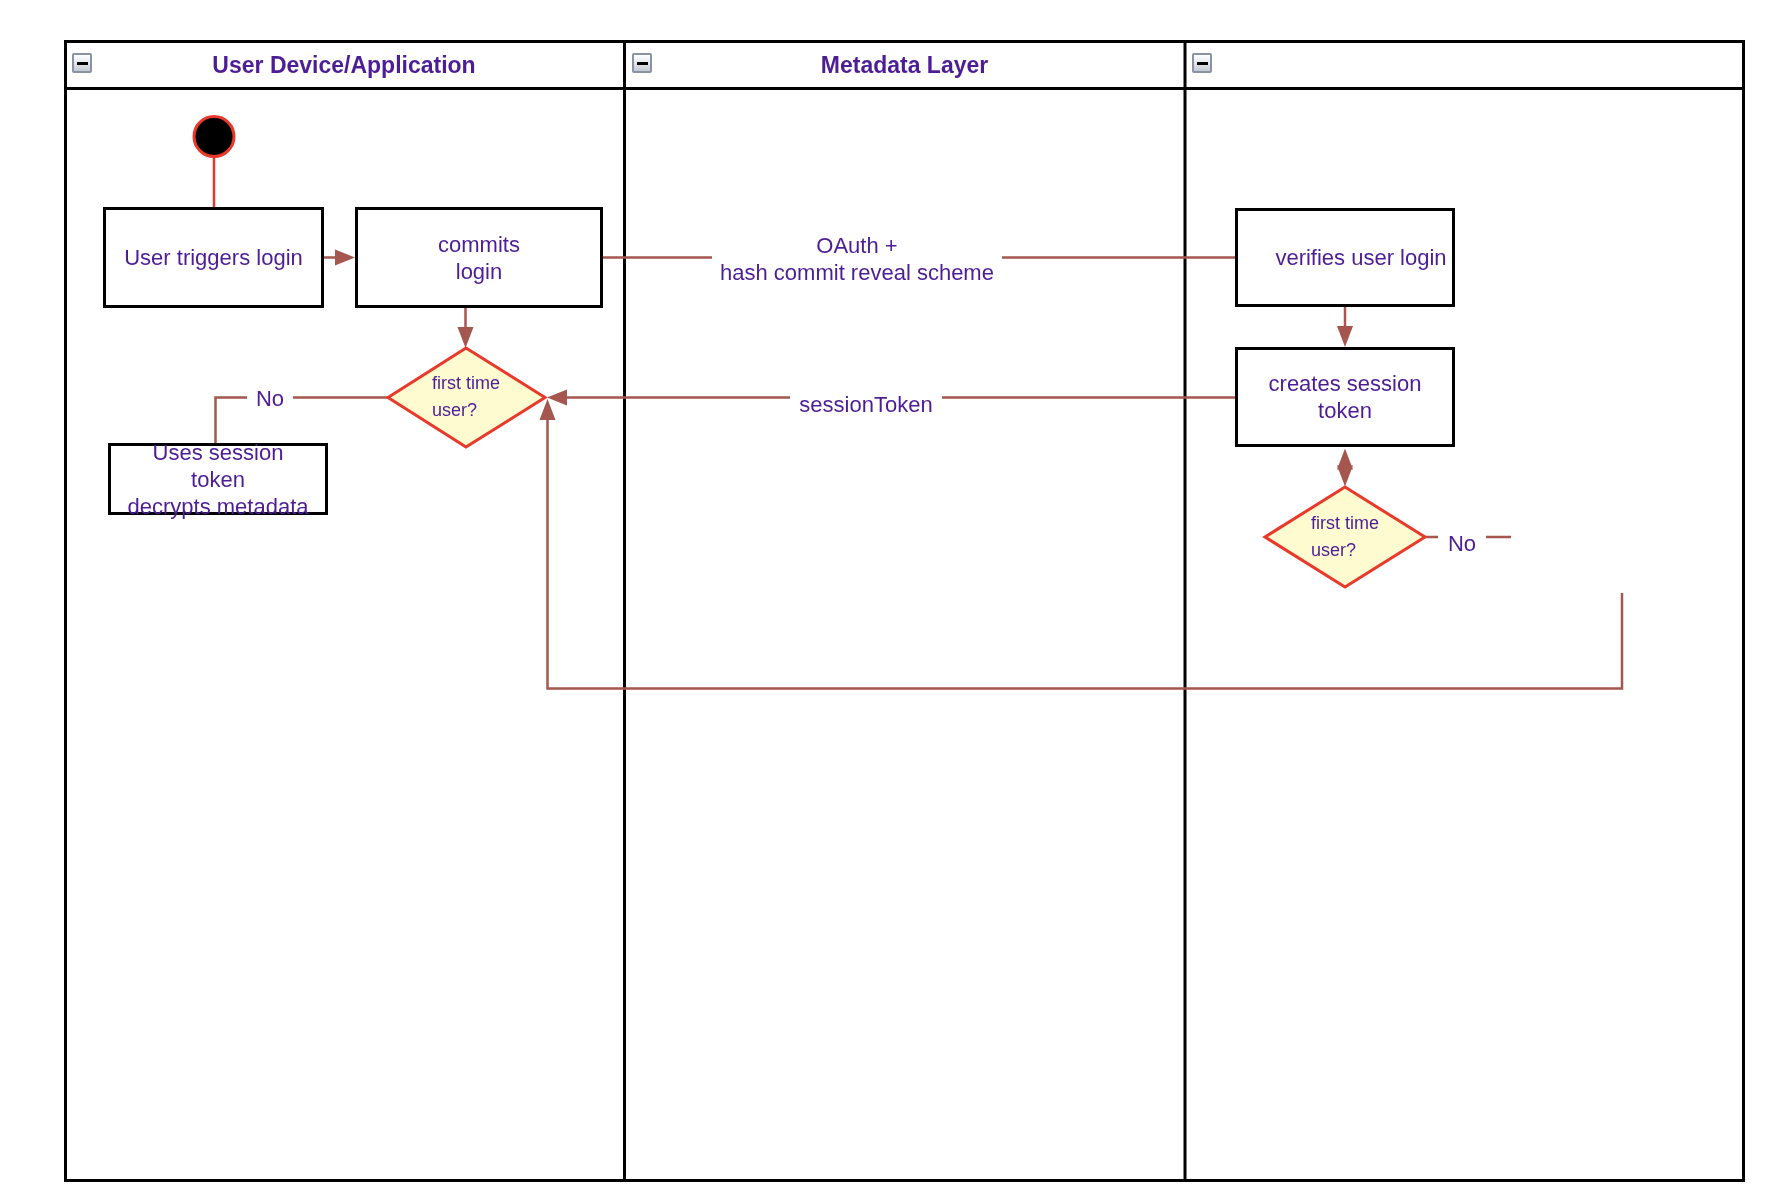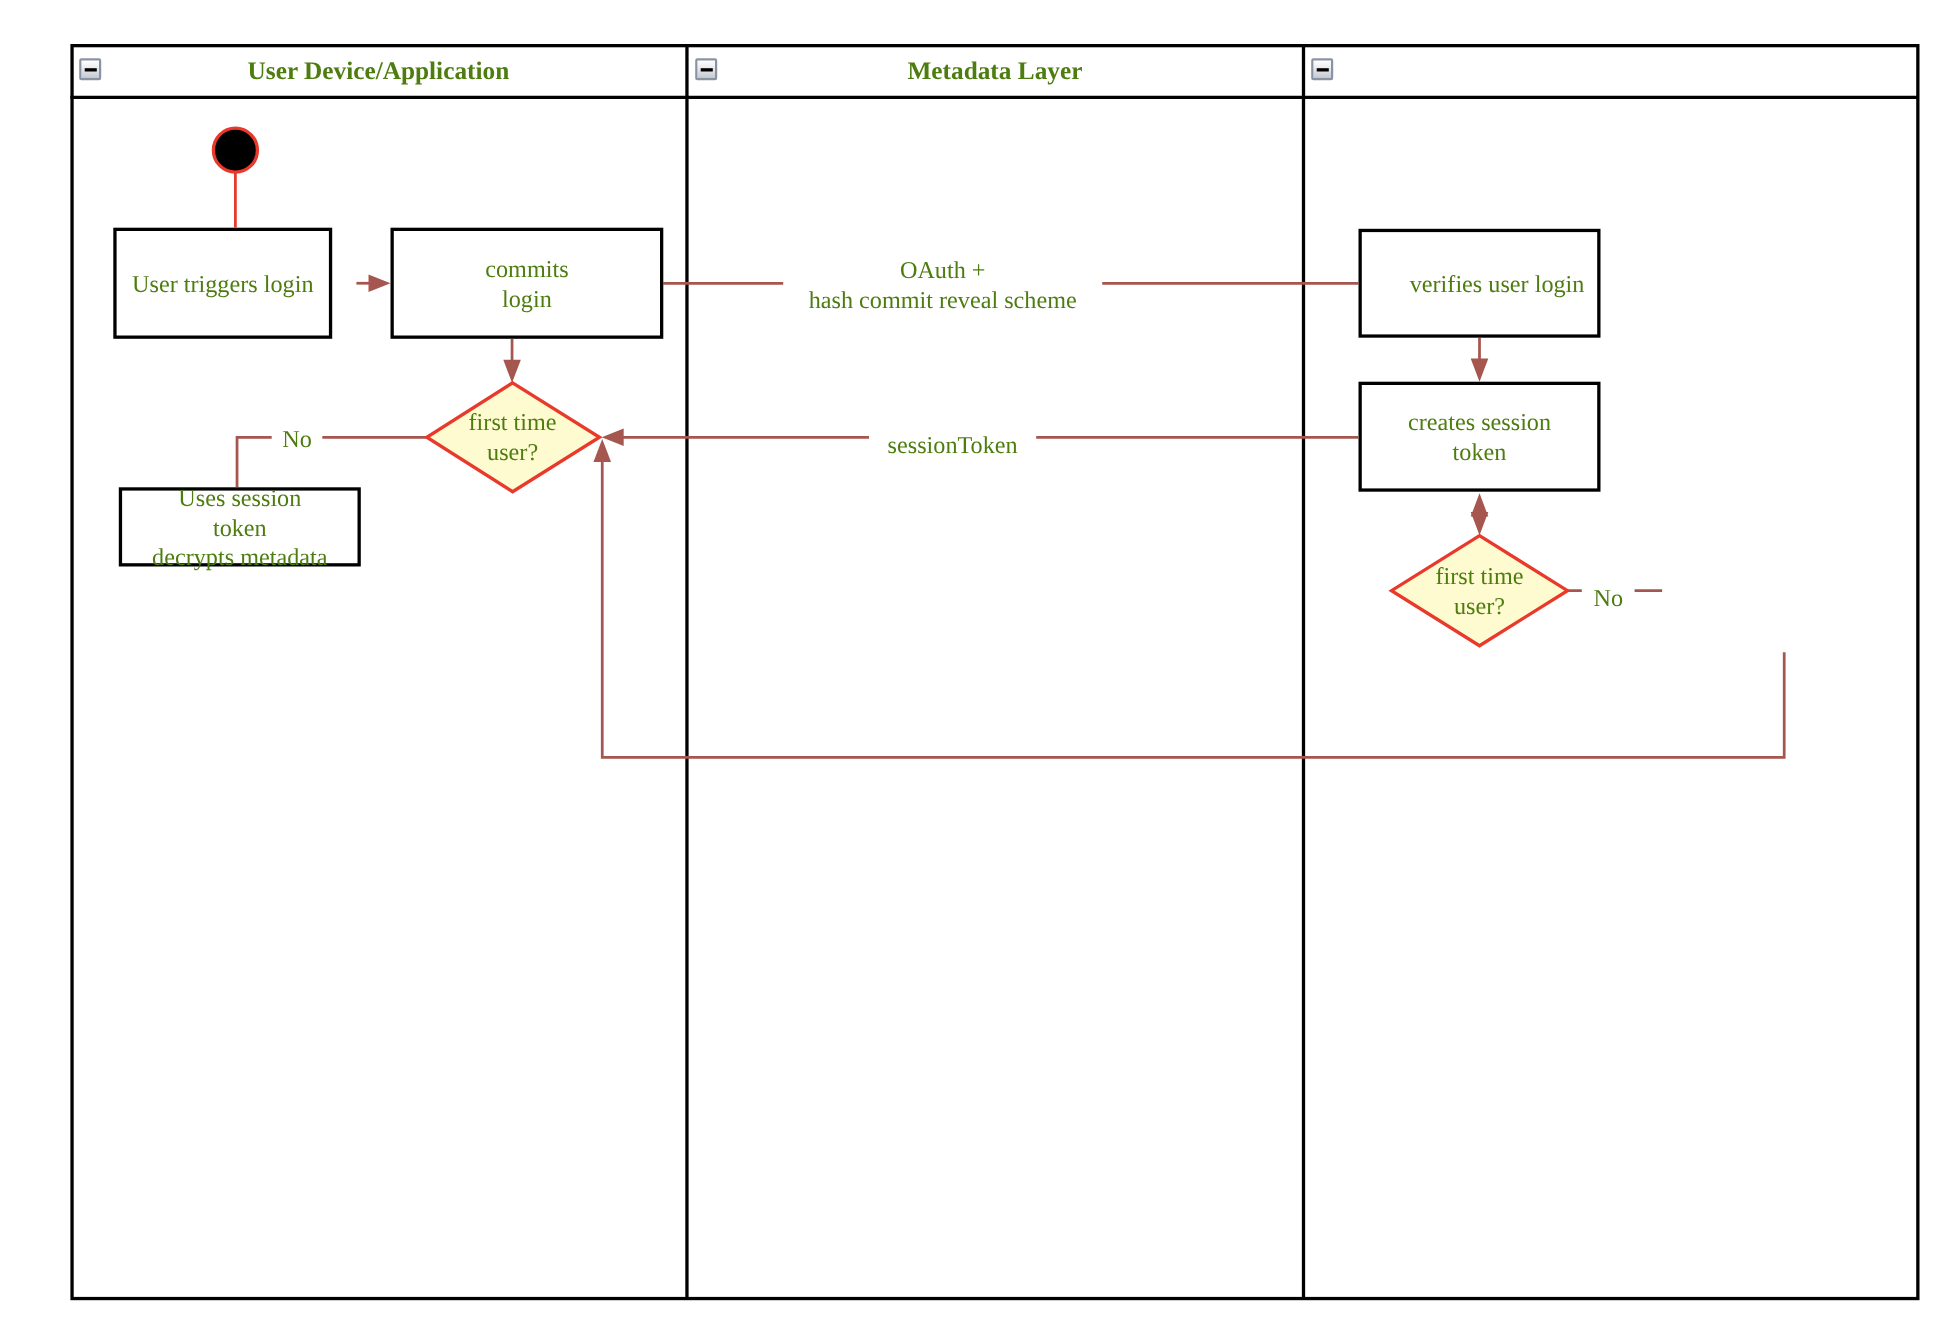--- a/index.html
+++ b/index.html
@@ -1,40 +1,40 @@
 <!DOCTYPE html>
 <html><head>
 <meta charset="utf-8">
 <style>
   html,body{margin:0;padding:0;background:#ffffff;}
   .stage{
     position:relative;width:1780px;height:1202px;background:#ffffff;overflow:hidden;
-    font-family:Liberation Serif, serif;color:#4d7c0f;
+    font-family:Liberation Sans, sans-serif;color:#4c1d95;
   }
   .stage svg{position:absolute;left:0;top:0;}
   .abs{position:absolute;box-sizing:border-box;}
   .lane-title{
     top:49px;height:32px;line-height:32px;text-align:center;
     font-size:23px;font-weight:700;white-space:nowrap;
   }
   .collapse{
     width:20px;height:20px;top:53px;
     border:2px solid #8a93a2;border-radius:2px;
     background:linear-gradient(180deg,#ffffff 0%,#e8eaee 45%,#c3c8d1 100%);
     display:flex;align-items:center;justify-content:center;
   }
   .collapse .bar{width:11px;height:3px;background:#000;}
   .task{
     border:3px solid #000;background:#fff;
     display:flex;align-items:center;justify-content:center;text-align:center;
     font-size:22px;line-height:27px;white-space:pre-line;
   }
   .diamond-label{
-    display:flex;align-items:center;justify-content:center;text-align:center;
-    font-size:22px;line-height:27px;white-space:pre-line;pointer-events:none;
+    display:flex;align-items:center;justify-content:center;
+    font-size:18px;line-height:27px;white-space:pre-line;pointer-events:none;
   }
   .edge-label{
     background:#fff;display:flex;align-items:center;justify-content:center;
     text-align:center;font-size:22px;line-height:27px;white-space:pre-line;
   }
   .edge-label.low{align-items:flex-end;padding-bottom:1px;}
 </style>
 </head>
 <body>
 
@@ -82,21 +82,21 @@
   <div class="abs collapse" style="left:72px;">
     <span class="bar"></span>
   </div>
   <div class="abs collapse" style="left:632px;">
     <span class="bar"></span>
   </div>
   <div class="abs collapse" style="left:1192px;">
     <span class="bar"></span>
   </div>
 
-  <div class="abs task" style="left:103px;top:207px;width:199px;height:101px;">User triggers login</div>
+  <div class="abs task" style="left:103px;top:207px;width:221px;height:101px;">User triggers login</div>
   <div class="abs task" style="left:355px;top:207px;width:248px;height:101px;">commits
 login</div>
   <div class="abs task" style="left:1235px;top:208px;width:220px;height:99px;padding-left:32px;">verifies user login</div>
   <div class="abs task" style="left:1235px;top:347px;width:220px;height:100px;">creates session
 token</div>
   <div class="abs task" style="left:108px;top:443px;width:220px;height:72px;">Uses session
 token
 decrypts metadata</div>
 
   <div class="abs diamond-label" style="left:391px;top:369px;width:150px;height:56px;">first time

